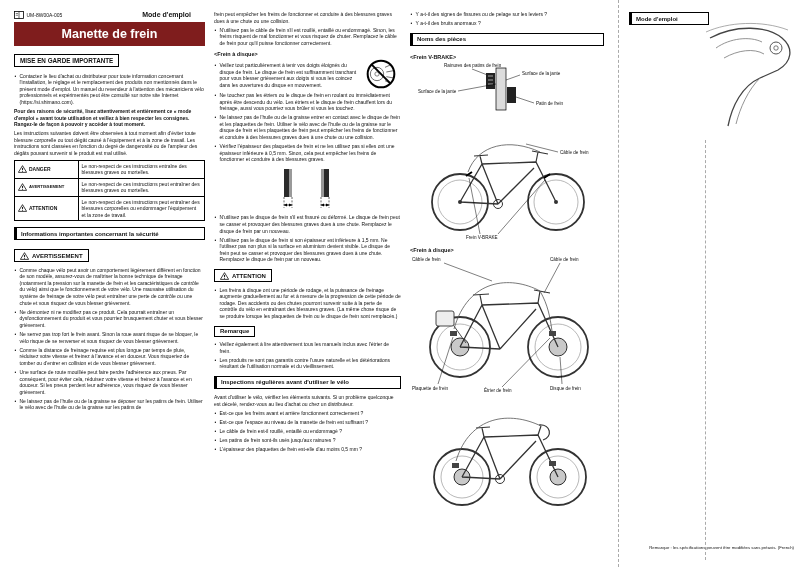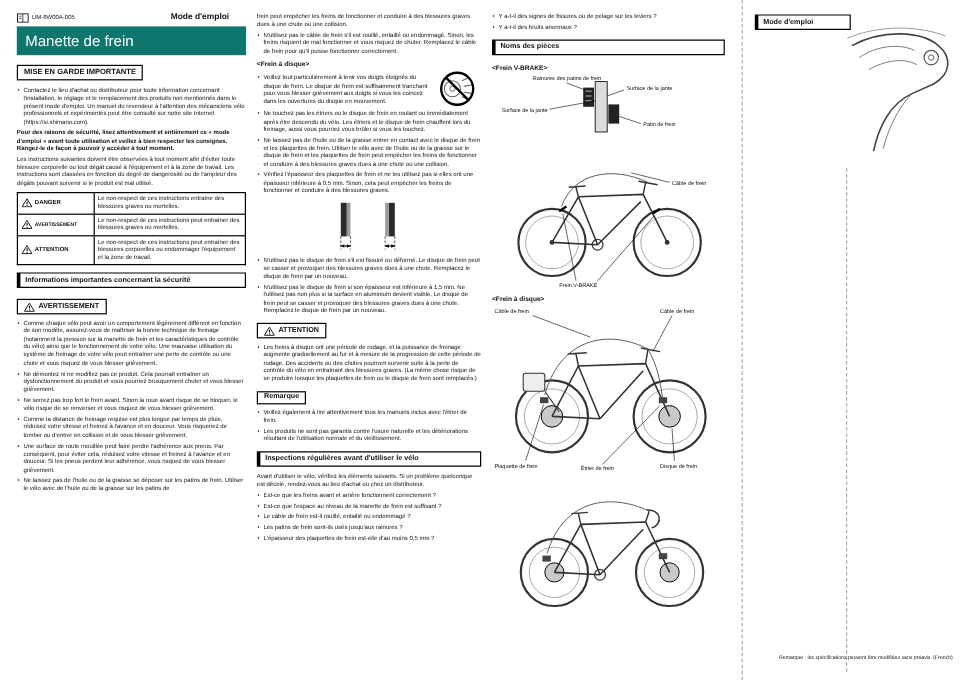--- a/index.html
+++ b/index.html
@@ -6,21 +6,21 @@
   .page{position:relative;width:802px;height:567px;background:#ffffff;overflow:hidden;
         font-family:"Liberation Sans","DejaVu Sans",sans-serif;color:#111;}
   .col{position:absolute;display:flex;flex-direction:column;}
   #col-left{left:14px;top:11px;width:191px;}
   #col-mid{left:214px;top:11px;width:187px;}
   #col-right{left:410px;top:11px;width:194px;}
   #panel{left:629px;top:12px;width:80px;}
   .doc-header{display:flex;justify-content:space-between;align-items:flex-start;margin-bottom:3px;}
   .doc-id{display:flex;gap:2.5px;align-items:center;font-size:5px;}
   .mode-label{font-weight:bold;font-size:7px;margin-right:14px;}
-  .title-box{background:#0f766e;color:#fff;font-weight:normal;font-size:12.5px;padding:5px 7px;margin-bottom:5px;}
+  .title-box{background:#7f1d1d;color:#fff;font-weight:bold;font-size:12.5px;padding:5px 7px;margin-bottom:5px;text-align:center;}
   .frame-title{border:1.2px solid #000;font-weight:bold;font-size:6.3px;padding:2px 5px;margin:3px 0 3px;width:max-content;}
   .bar-title{border:1px solid #000;border-left:3px solid #000;font-weight:bold;font-size:6px;padding:2.5px 4px;margin:6px 0 3px;}
   .p{font-size:5px;line-height:1.32;margin-top:2.5px;}
   .bold{font-weight:bold;}
   .bullet{position:relative;padding-left:5.5px;}
   .bullet::before{content:"\2022";position:absolute;left:0.5px;top:0;}
   .alert-tag{display:inline-flex;align-items:center;gap:3px;border:1px solid #000;padding:1.5px 5px;
              font-weight:bold;font-size:6px;margin:6px 0 2px;width:max-content;}
   .tri{width:9px;height:8px;flex:none;display:block;}
   table.hazard{width:100%;border-collapse:collapse;margin-top:3px;}

